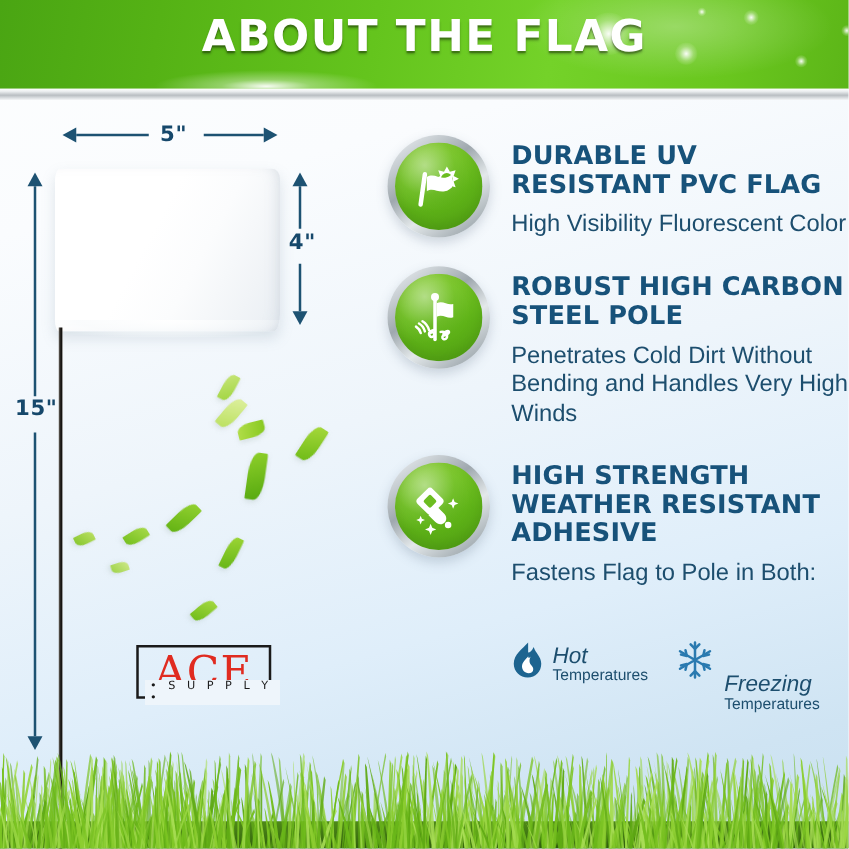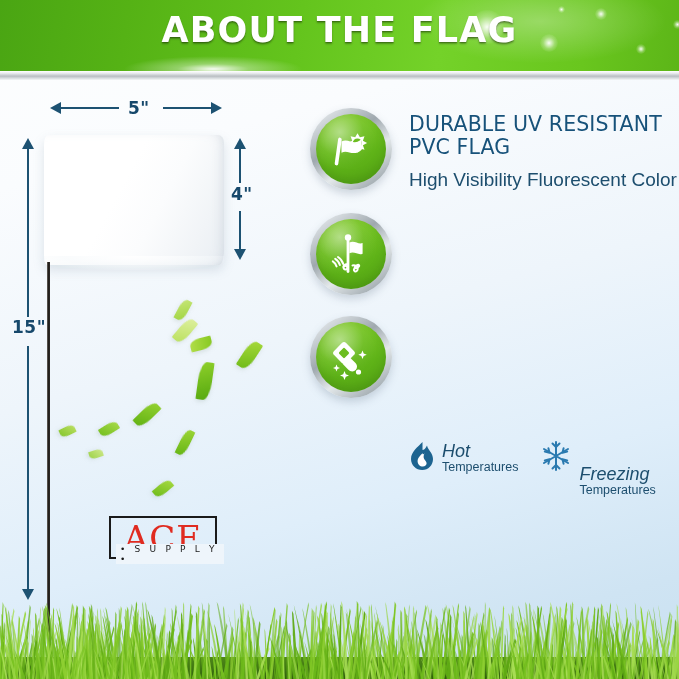--- a/index.html
+++ b/index.html
@@ -190,21 +190,21 @@
     justify-content: center;
     box-shadow: inset 0 -5px 10px rgba(40,90,10,0.22);
   }
   .feature-text {
     padding-left: 17px;
     padding-top: 5px;
     flex: 1 1 auto;
   }
   .feature-title {
     color: #17527a;
-    font-weight: normal;
+    font-weight: bold;
     font-size: 20.5px;
     line-height: 23px;
     letter-spacing: 0.1px;
     font-family: "DejaVu Sans", "Liberation Sans", sans-serif;
   }
   .feature-desc {
     color: #1d4e6e;
     font-size: 19px;
     line-height: 23.5px;
     margin-top: 9px;
@@ -347,40 +347,44 @@
               <path d="M22.4 12.5c5.2-2.6 8.6 2.3 13.2.6v10.6c-4.6 2-8.1-2.9-13.2-.4z"></path>
               <path d="M8.2 28.8c2.4 1.4 4 3.6 4.7 6.3M11 27c2.6 1.6 4.4 4 5.2 7M5.8 31.3c1.9 1.2 3.2 3 3.8 5.1" stroke="#ffffff" stroke-width="2" stroke-linecap="round" fill="none"></path>
               <path d="M21 34c-4.2 0-5.6 2.9-4.2 4.7 1.1 1.4 3.5 1 3.6-1.1.1-1.8-2-2.3-3.2-1" stroke="#ffffff" stroke-width="2" fill="none" stroke-linecap="round"></path>
               <path d="M25.5 35.5c2.8-.6 5 .9 5.2 3.2.2 2.1-1.7 3.3-3.1 2.4-1.2-.8-.9-2.7.8-3" stroke="#ffffff" stroke-width="2" fill="none" stroke-linecap="round"></path>
               <ellipse cx="30" cy="36.5" rx="3.4" ry="2.2" transform="rotate(-32 30 36.5)"></ellipse>
             </g>
           </svg>
         </div>
       </div>
       <div class="feature-text">
+        <div class="feature-title">ROBUST HIGH CARBON STEEL POLE</div>
+        <div class="feature-desc">Penetrates Cold Dirt Without Bending and Handles Very High Winds</div>
       </div>
     </div>
 
     <div class="feature">
       <div class="feature-icon">
         <div class="inner">
           <svg width="48" height="48" viewBox="0 0 48 48" aria-hidden="true">
             <g fill="#ffffff">
               <rect x="8.5" y="11.5" width="17" height="17" rx="3" transform="rotate(45 17 20)"></rect>
               <rect x="13" y="16" width="8" height="8" rx="1.5" transform="rotate(45 17 20)" fill="#6cbd20"></rect>
               <path d="M22.6 24.2l5.4 5.4c1.4 1.4 2 2.6 2 4.2 0 2.6-2 4.6-4.6 4.6-1.8 0-3-.7-4.3-2l-5.3-5.3z"></path>
               <circle cx="31.5" cy="39" r="2.6"></circle>
               <path d="M35.5 17.5l1.2 3 3 1.2-3 1.2-1.2 3-1.2-3-3-1.2 3-1.2z"></path>
               <path d="M9.5 31.5l1 2.5 2.5 1-2.5 1-1 2.5-1-2.5-2.5-1 2.5-1z"></path>
               <path d="M17.5 38l1.3 3.2 3.2 1.3-3.2 1.3-1.3 3.2-1.3-3.2-3.2-1.3 3.2-1.3z"></path>
             </g>
           </svg>
         </div>
       </div>
       <div class="feature-text">
+        <div class="feature-title">HIGH STRENGTH WEATHER RESISTANT ADHESIVE</div>
+        <div class="feature-desc">Fastens Flag to Pole in Both:</div>
       </div>
     </div>
 
     <div class="temps">
       <div class="temp-item">
         <span class="temp-icon">
           <svg width="26" height="30" viewBox="0 0 26 30" aria-hidden="true">
             <path d="M13.5 1C9 6 2 10.5 2 18c0 6.2 5 11 11.2 11S24 24.2 24 18C24 12 19 9 18 4.5c-1.5 3-3 4.5-4.5 4.5z" fill="#1d6490"></path>
             <path d="M13.6 12c-2 2.6-5 4.6-5 8.2 0 3 2.3 5.3 5.2 5.3 2.3 0 3.8-1.3 3.8-3.2 0-2.6-3-3.6-3-6.6 0-1.4.4-2.5 1-3.5-.7 1-1.4 1.4-2 .8z" fill="#ffffff"></path>
           </svg>

